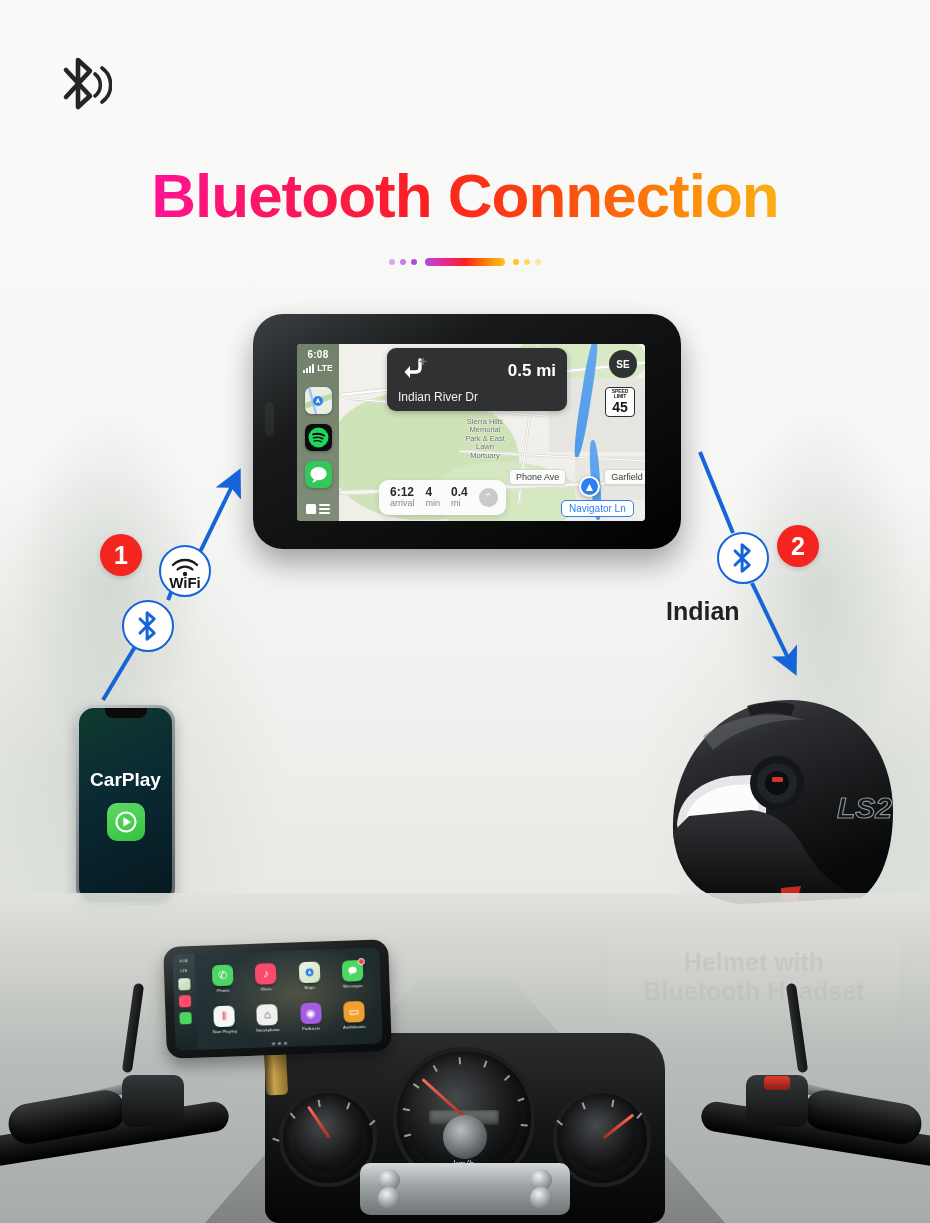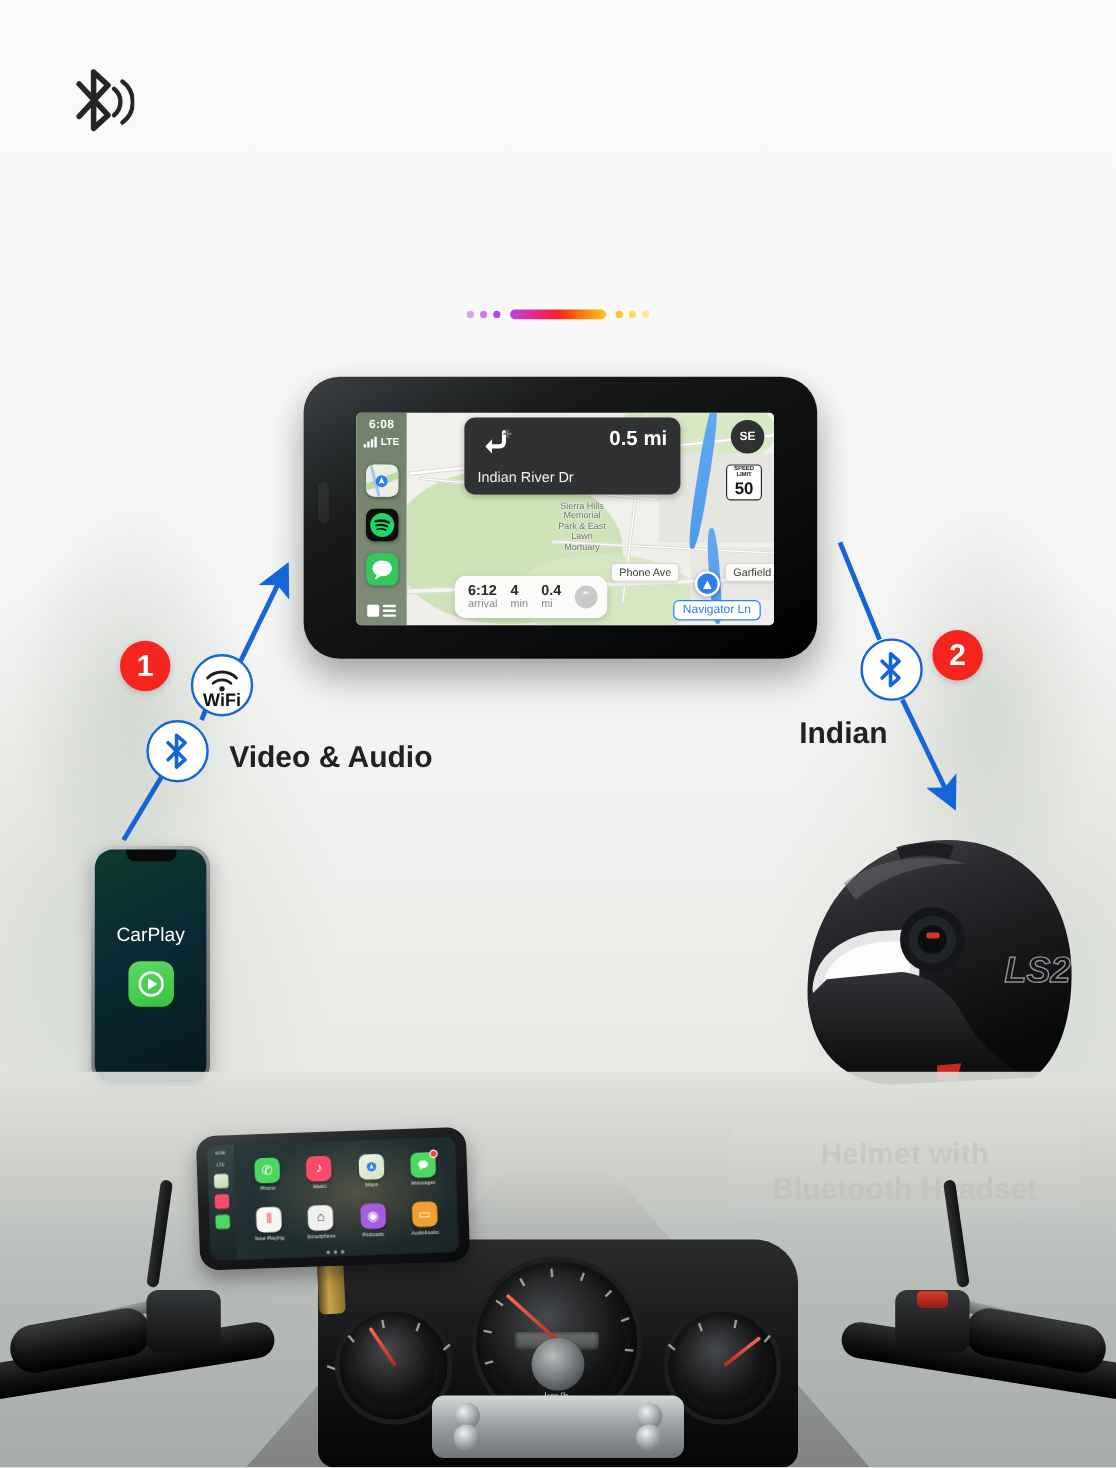--- a/index.html
+++ b/index.html
@@ -347,21 +347,21 @@
     color: #fff; font-size: 12px;
   }
   
   .nav-banner {
     position: absolute; left: 48px; top: 4px;
     width: 180px;
     background: #2f3133; border-radius: 9px;
     padding: 8px 11px 7px;
     box-shadow: 0 2px 6px rgba(0,0,0,.25);
   }
-  .nav-top { display: flex; align-items: flex-start; justify-content: space-between; }
+  .nav-top { display: flex; align-items: center; justify-content: space-between; }
   .nav-dist { font-size: 17px; font-weight: 700; color: #fff; }
   .nav-street { font-size: 12px; color: #f0f1f1; margin-top: 4px; }
   
   .compass {
     position: absolute; right: 8px; top: 6px;
     width: 28px; height: 28px; border-radius: 50%;
     background: #2f3133; color: #fff;
     display: flex; align-items: center; justify-content: center;
     font-size: 10px; font-weight: 600;
   }
@@ -425,21 +425,21 @@
     background: linear-gradient(155deg,#0f3a2e 0%,#0a2a33 42%,#06181f 100%);
     position: relative;
     display: flex; flex-direction: column; align-items: center; justify-content: center;
     gap: 12px; overflow: hidden;
   }
   .notch {
     position: absolute; left: 50%; top: 0; transform: translateX(-50%);
     width: 42px; height: 10px; background: #0a0a0a;
     border-radius: 0 0 8px 8px;
   }
-  .phone-ttl { font-size: 16px; font-weight: 400; color: #fff; }
+  .phone-ttl { font-size: 19px; font-weight: 700; color: #fff; }
   .cp-play {
     width: 38px; height: 38px; border-radius: 10px;
     background: linear-gradient(160deg,#5fd966,#35c23f);
     display: flex; align-items: center; justify-content: center;
   }
 
   
   .helmet { position: absolute; left: 655px; top: 692px; width: 248px; height: 228px; }
   .helmet-lbl {
     position: absolute; left: 608px; top: 936px;
@@ -463,20 +463,21 @@
 
   <div class="hdr-icon">
     <svg viewBox="0 0 60 66" width="60" height="66">
       <path d="M14 18 L38 44 L26 55 L26 8 L38 19 L14 45" fill="none" stroke="#232527" stroke-width="4.6" stroke-linecap="round" stroke-linejoin="round"></path>
       <path d="M43 22 A14 14 0 0 1 43 44" fill="none" stroke="#232527" stroke-width="3.6" stroke-linecap="round"></path>
       <path d="M50 16 A21 21 0 0 1 50 50" fill="none" stroke="#232527" stroke-width="3.6" stroke-linecap="round"></path>
     </svg>
   </div>
 
 
+  <div class="main-title">Bluetooth Connection</div>
   <div class="divider">
     <span class="d" style="background:#d9a6ee"></span>
     <span class="d" style="background:#c77ee6"></span>
     <span class="d" style="background:#b14ae0"></span>
     <span class="bar-g"></span>
     <span class="d" style="background:#ffc51f"></span>
     <span class="d" style="background:#ffd862"></span>
     <span class="d" style="background:#ffe69a"></span>
   </div>
 
@@ -568,21 +569,21 @@
             </span>
             <span class="nav-dist">0.5 mi</span>
           </div>
           <div class="nav-street">Indian River Dr</div>
         </div>
 
         <div class="compass">SE</div>
         <div class="splimit">
           <div class="t">SPEED</div>
           <div class="t">LIMIT</div>
-          <div class="v">50</div>
+          <div class="v">45</div>
         </div>
 
         <div class="trip">
           <div class="cell">
             <div class="v">6:12</div>
             <div class="l">arrival</div>
           </div>
           <div class="cell">
             <div class="v">4</div>
             <div class="l">min</div>
@@ -619,21 +620,20 @@
       <path d="M14.5 18.5 A11 11 0 0 1 29.5 18.5" stroke="#1a1c1e" stroke-width="2.2" fill="none" stroke-linecap="round"></path>
       <circle cx="22" cy="23" r="2.2" fill="#1a1c1e"></circle>
       <text x="22" y="37" font-family="Liberation Sans, sans-serif" font-size="15" font-weight="700" fill="#111315" text-anchor="middle">WiFi</text>
     </svg>
   </div>
   <div class="circ-icon" style="left:122px; top:600px; width:52px; height:52px;">
     <svg viewBox="0 0 34 38" width="30" height="34">
       <path d="M8 11 L24 27 L16 34 L16 4 L24 11 L8 27" fill="none" stroke="#1565d8" stroke-width="3.4" stroke-linecap="round" stroke-linejoin="round"></path>
     </svg>
   </div>
-  <div class="label-txt" style="left:191px; top:617px;">Video &amp; Audio</div>
 
   <div class="badge-num" style="left:777px; top:525px;">2</div>
   <div class="circ-icon" style="left:717px; top:532px; width:52px; height:52px;">
     <svg viewBox="0 0 34 38" width="30" height="34">
       <path d="M8 11 L24 27 L16 34 L16 4 L24 11 L8 27" fill="none" stroke="#1565d8" stroke-width="3.4" stroke-linecap="round" stroke-linejoin="round"></path>
     </svg>
   </div>
   <div class="label-txt" style="left:666px; top:597px;">Indian</div>
 
   <div class="phone">

